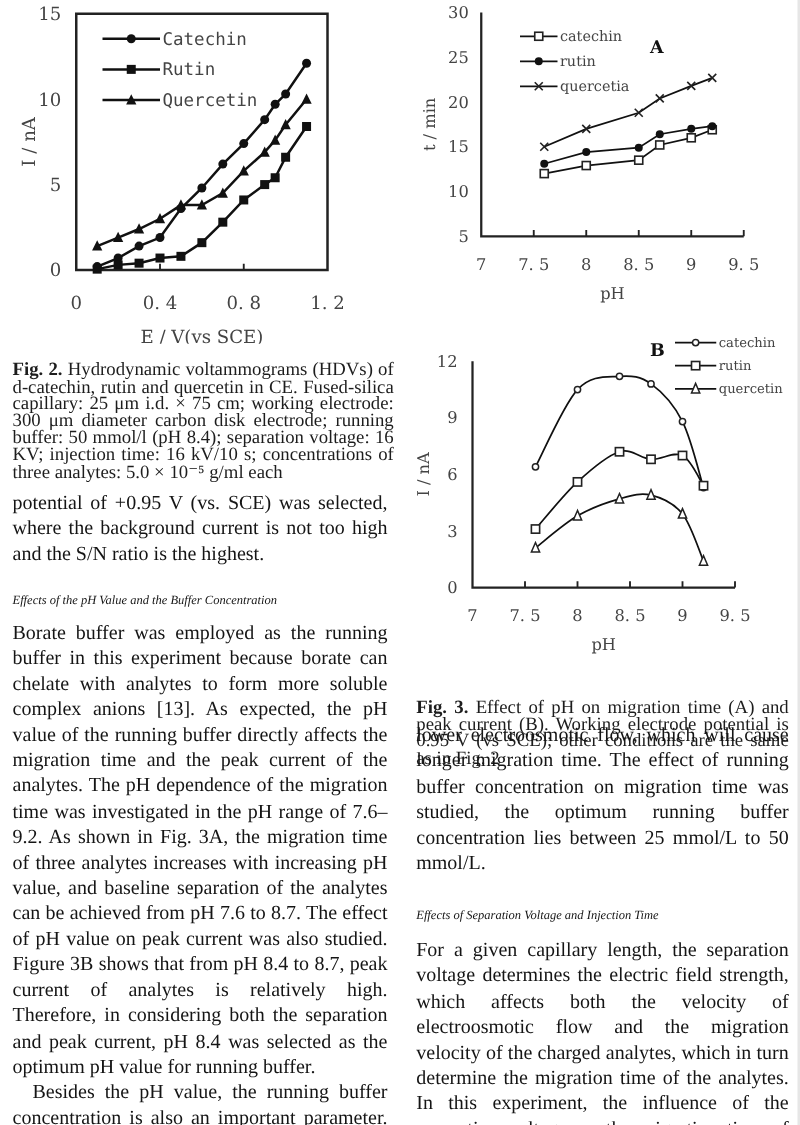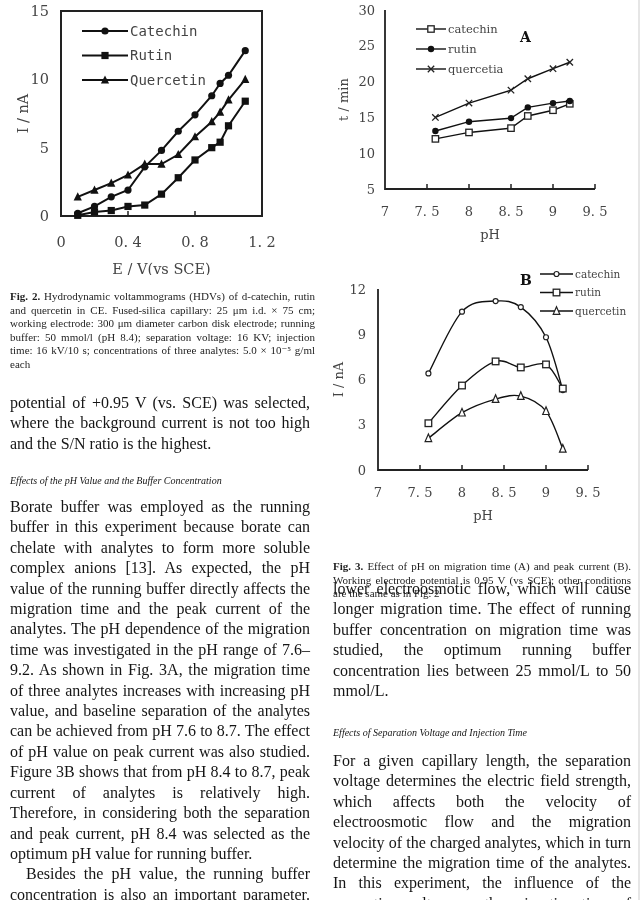--- a/index.html
+++ b/index.html
@@ -4,21 +4,21 @@
 <style>
   html, body { margin: 0; padding: 0; }
   body {
     width: 640px; height: 900px; background: #ffffff; position: relative; overflow: hidden;
     font-family: "Liberation Serif", "DejaVu Serif", serif; color: #1a1a1a;
   }
   .abs { position: absolute; }
   svg text { font-family: "DejaVu Serif", "Liberation Serif", serif; fill: #444; }
   .mono text.leg { font-family: "DejaVu Sans Mono", "Liberation Mono", monospace; }
   .caption {
-    position: absolute; font-size: 11px; line-height: 13.6px; text-align: justify; color: #1d1d1d;
+    position: absolute; font-size: 15px; line-height: 13.6px; text-align: justify; color: #1d1d1d;
   }
   .caption b { font-weight: bold; }
   .body-text {
     position: absolute; font-size: 16px; line-height: 20.4px; text-align: justify; color: #151515;
   }
   .body-text p { margin: 0; }
   .indent { text-indent: 16px; }
   .heading {
     position: absolute; font-style: italic; font-size: 10px; color: #151515; white-space: nowrap;
   }

